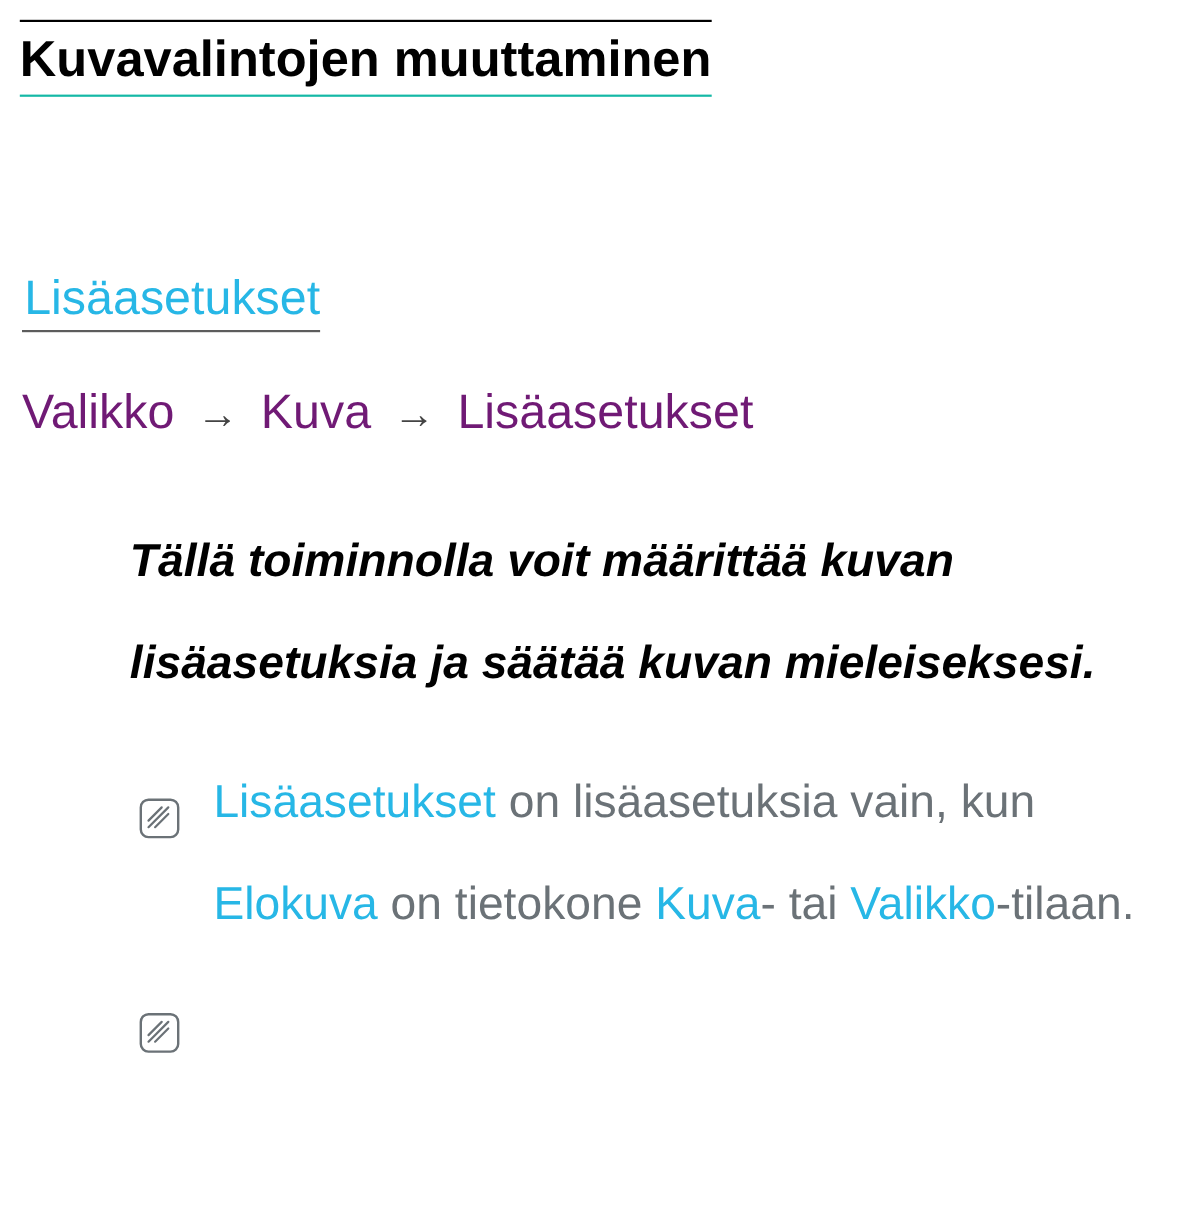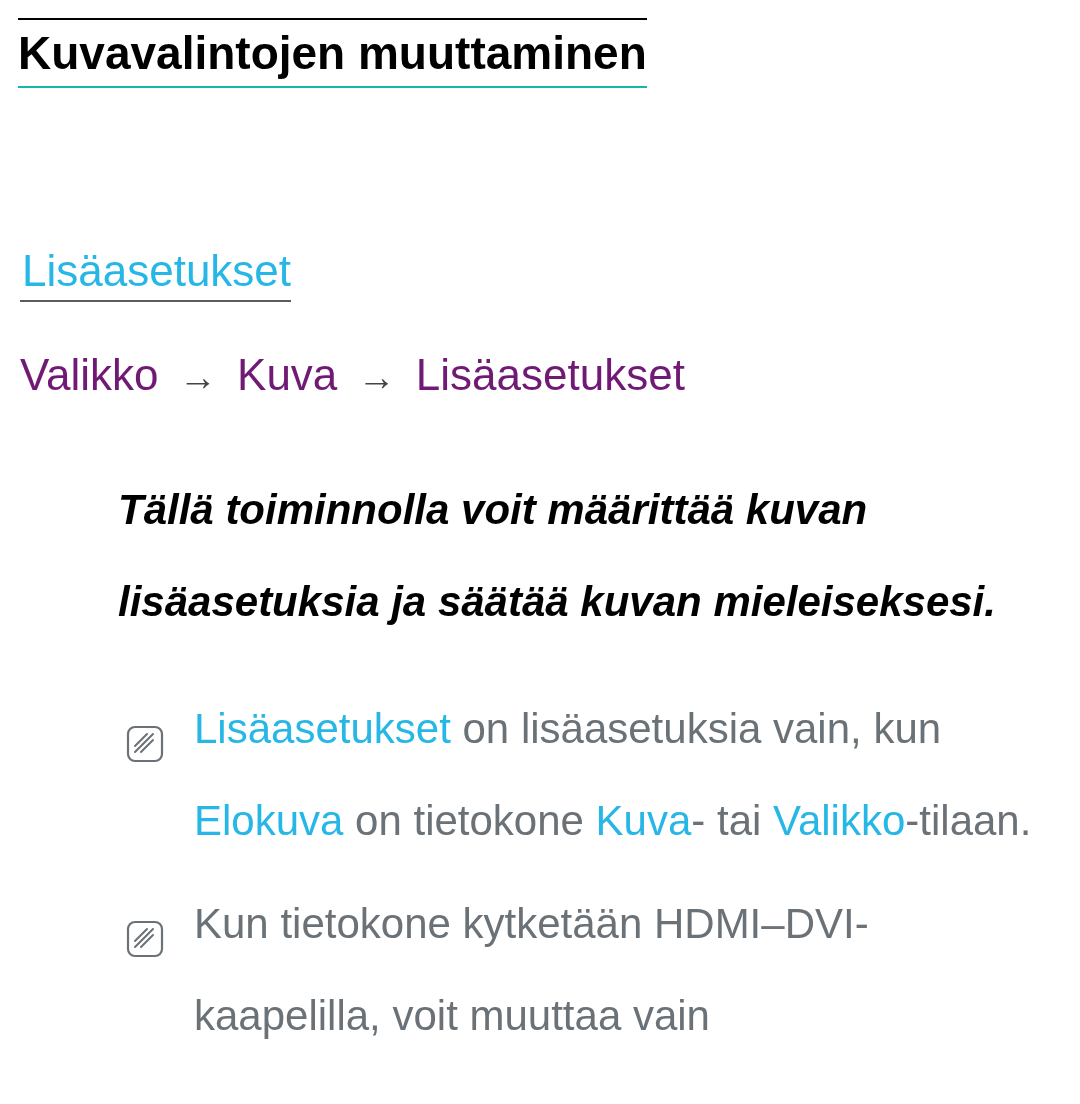--- a/index.html
+++ b/index.html
@@ -103,18 +103,17 @@
     </span>
     <span class="hl">Lisäasetukset</span><span> on lisäasetuksia vain, kun </span><span class="hl">Elokuva</span><span> on tietokone </span><span class="hl">Kuva</span><span>- tai </span><span class="hl">Valikko</span><span>-tilaan.</span>
   </li>
   <li>
     <span class="note-icon">
       <svg viewBox="0 0 38 38">
         <rect x="2" y="2" width="34" height="34" rx="7" ry="7" fill="none" stroke="#6b7277" stroke-width="2.2"></rect>
         <path d="M9 27 L27 9 M9 21 L21 9 M15 27 L27 15" stroke="#6b7277" stroke-width="2" fill="none" stroke-linecap="round"></path>
       </svg>
     </span>
-    <span>Kun tietokone kytketään HDMI–DVI-kaapelilla, voit muuttaa vain</span>
   </li>
 </ul>
 
 
 
 
 </body></html>

